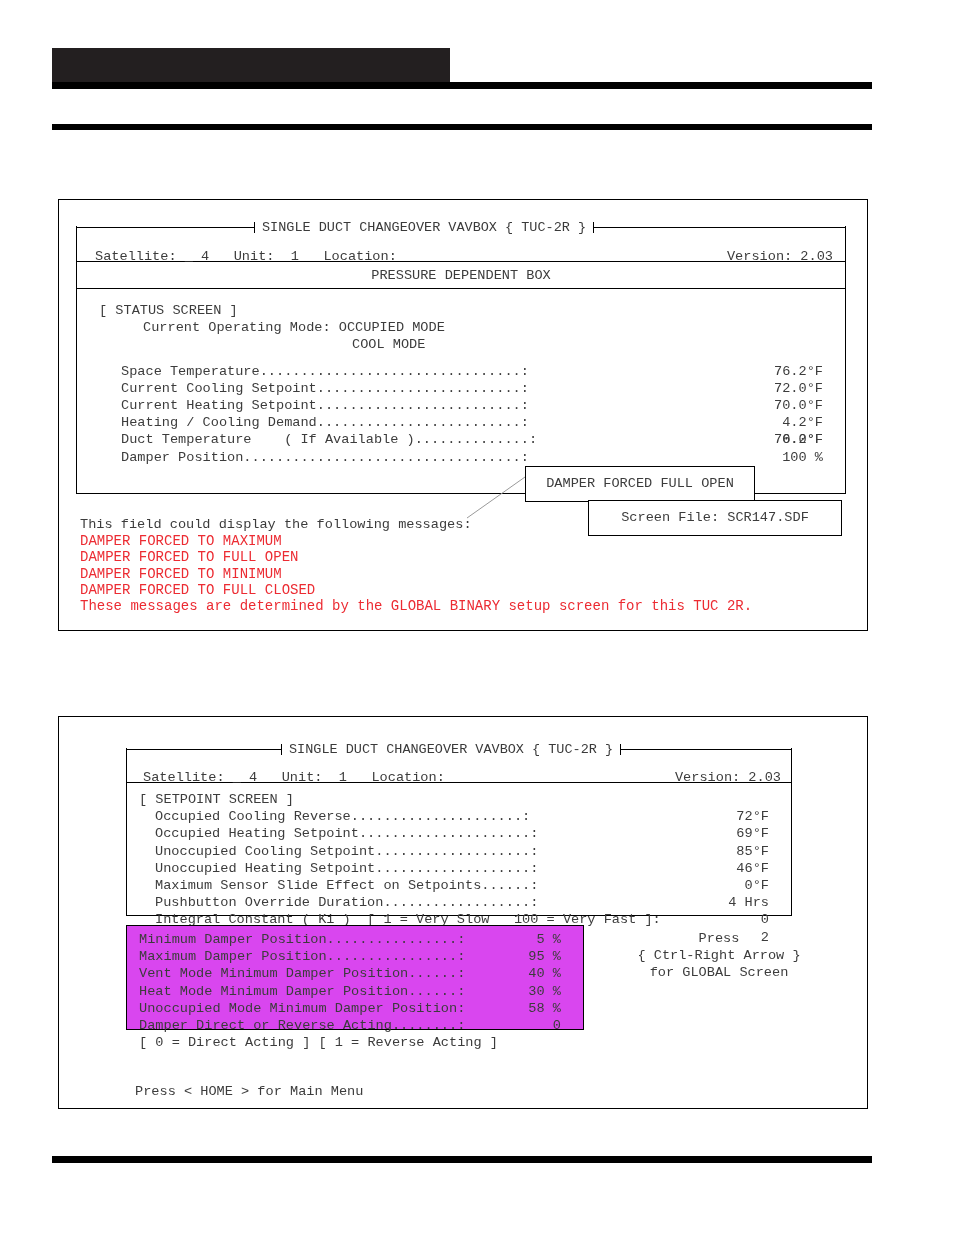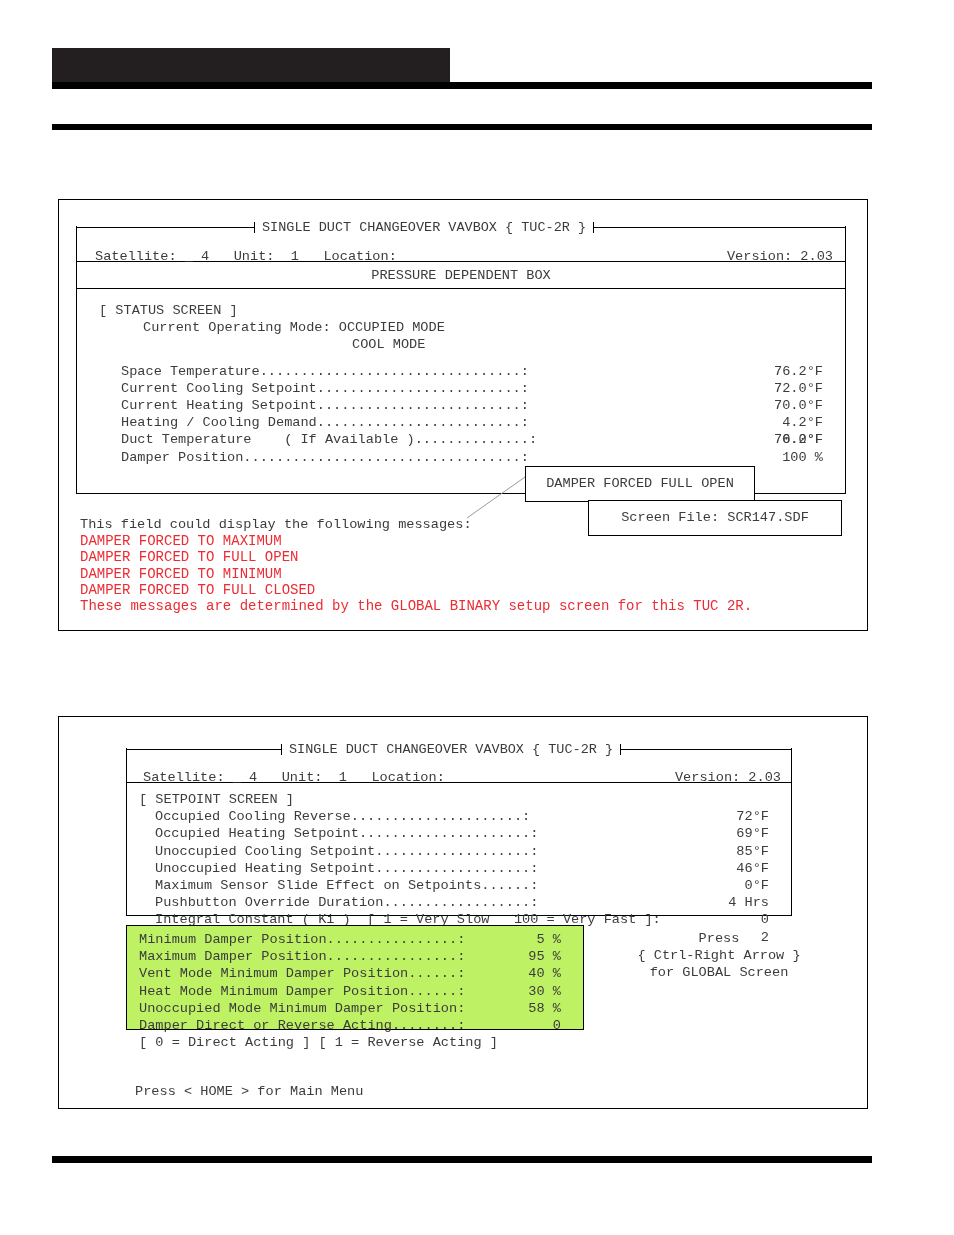--- a/index.html
+++ b/index.html
@@ -188,21 +188,21 @@
           <div class="term-line" style="position: relative; padding-left: 28px;"><span>Occupied Heating Setpoint.....................:</span><span style="position: absolute; right: 22px; top: 0px;">69°F</span></div>
           <div class="term-line" style="position: relative; padding-left: 28px;"><span>Unoccupied Cooling Setpoint...................:</span><span style="position: absolute; right: 22px; top: 0px;">85°F</span></div>
           <div class="term-line" style="position: relative; padding-left: 28px;"><span>Unoccupied Heating Setpoint...................:</span><span style="position: absolute; right: 22px; top: 0px;">46°F</span></div>
           <div class="term-line" style="position: relative; padding-left: 28px;"><span>Maximum Sensor Slide Effect on Setpoints......:</span><span style="position: absolute; right: 22px; top: 0px;"> 0°F</span></div>
           <div class="term-line" style="position: relative; padding-left: 28px;"><span>Pushbutton Override Duration..................:</span><span style="position: absolute; right: 22px; top: 0px;"> 4 Hrs</span></div>
           <div class="term-line" style="position: relative; padding-left: 28px;"><span>Integral Constant ( Ki )  [ 1 = Very Slow   100 = Very Fast ]:</span><span style="position: absolute; right: 22px; top: 0px;"> 0</span></div>
           <div class="term-line" style="position: relative; padding-left: 28px;"><span>Stages of Box Heating ( 0 to 3 )..............:</span><span style="position: absolute; right: 22px; top: 0px;"> 2</span></div>
         </div>
     </div>
 
-    <div class="abs" style="left:67px; top:200px; width:458px; height:105px; border:1px solid #000; background:#bef264;">
+    <div class="abs" style="left:67px; top:200px; width:458px; height:105px; border:1px solid #000; background:#d946ef;">
       <div id="damper-rows" style="padding:5px 0 0 12px;">
           <div class="term-line" style="position: relative; padding-left: 0px;"><span>Minimum Damper Position................:</span><span style="position: absolute; right: 22px; top: 0px;"> 5 %</span></div>
           <div class="term-line" style="position: relative; padding-left: 0px;"><span>Maximum Damper Position................:</span><span style="position: absolute; right: 22px; top: 0px;">95 %</span></div>
           <div class="term-line" style="position: relative; padding-left: 0px;"><span>Vent Mode Minimum Damper Position......:</span><span style="position: absolute; right: 22px; top: 0px;">40 %</span></div>
           <div class="term-line" style="position: relative; padding-left: 0px;"><span>Heat Mode Minimum Damper Position......:</span><span style="position: absolute; right: 22px; top: 0px;">30 %</span></div>
           <div class="term-line" style="position: relative; padding-left: 0px;"><span>Unoccupied Mode Minimum Damper Position:</span><span style="position: absolute; right: 22px; top: 0px;">58 %</span></div>
           <div class="term-line" style="position: relative; padding-left: 0px;"><span>Damper Direct or Reverse Acting........:</span><span style="position: absolute; right: 22px; top: 0px;"> 0</span></div>
         </div>
       <div class="term-line" style="padding-left:12px;">[ 0 = Direct Acting ] [ 1 = Reverse Acting ]</div>
     </div>

